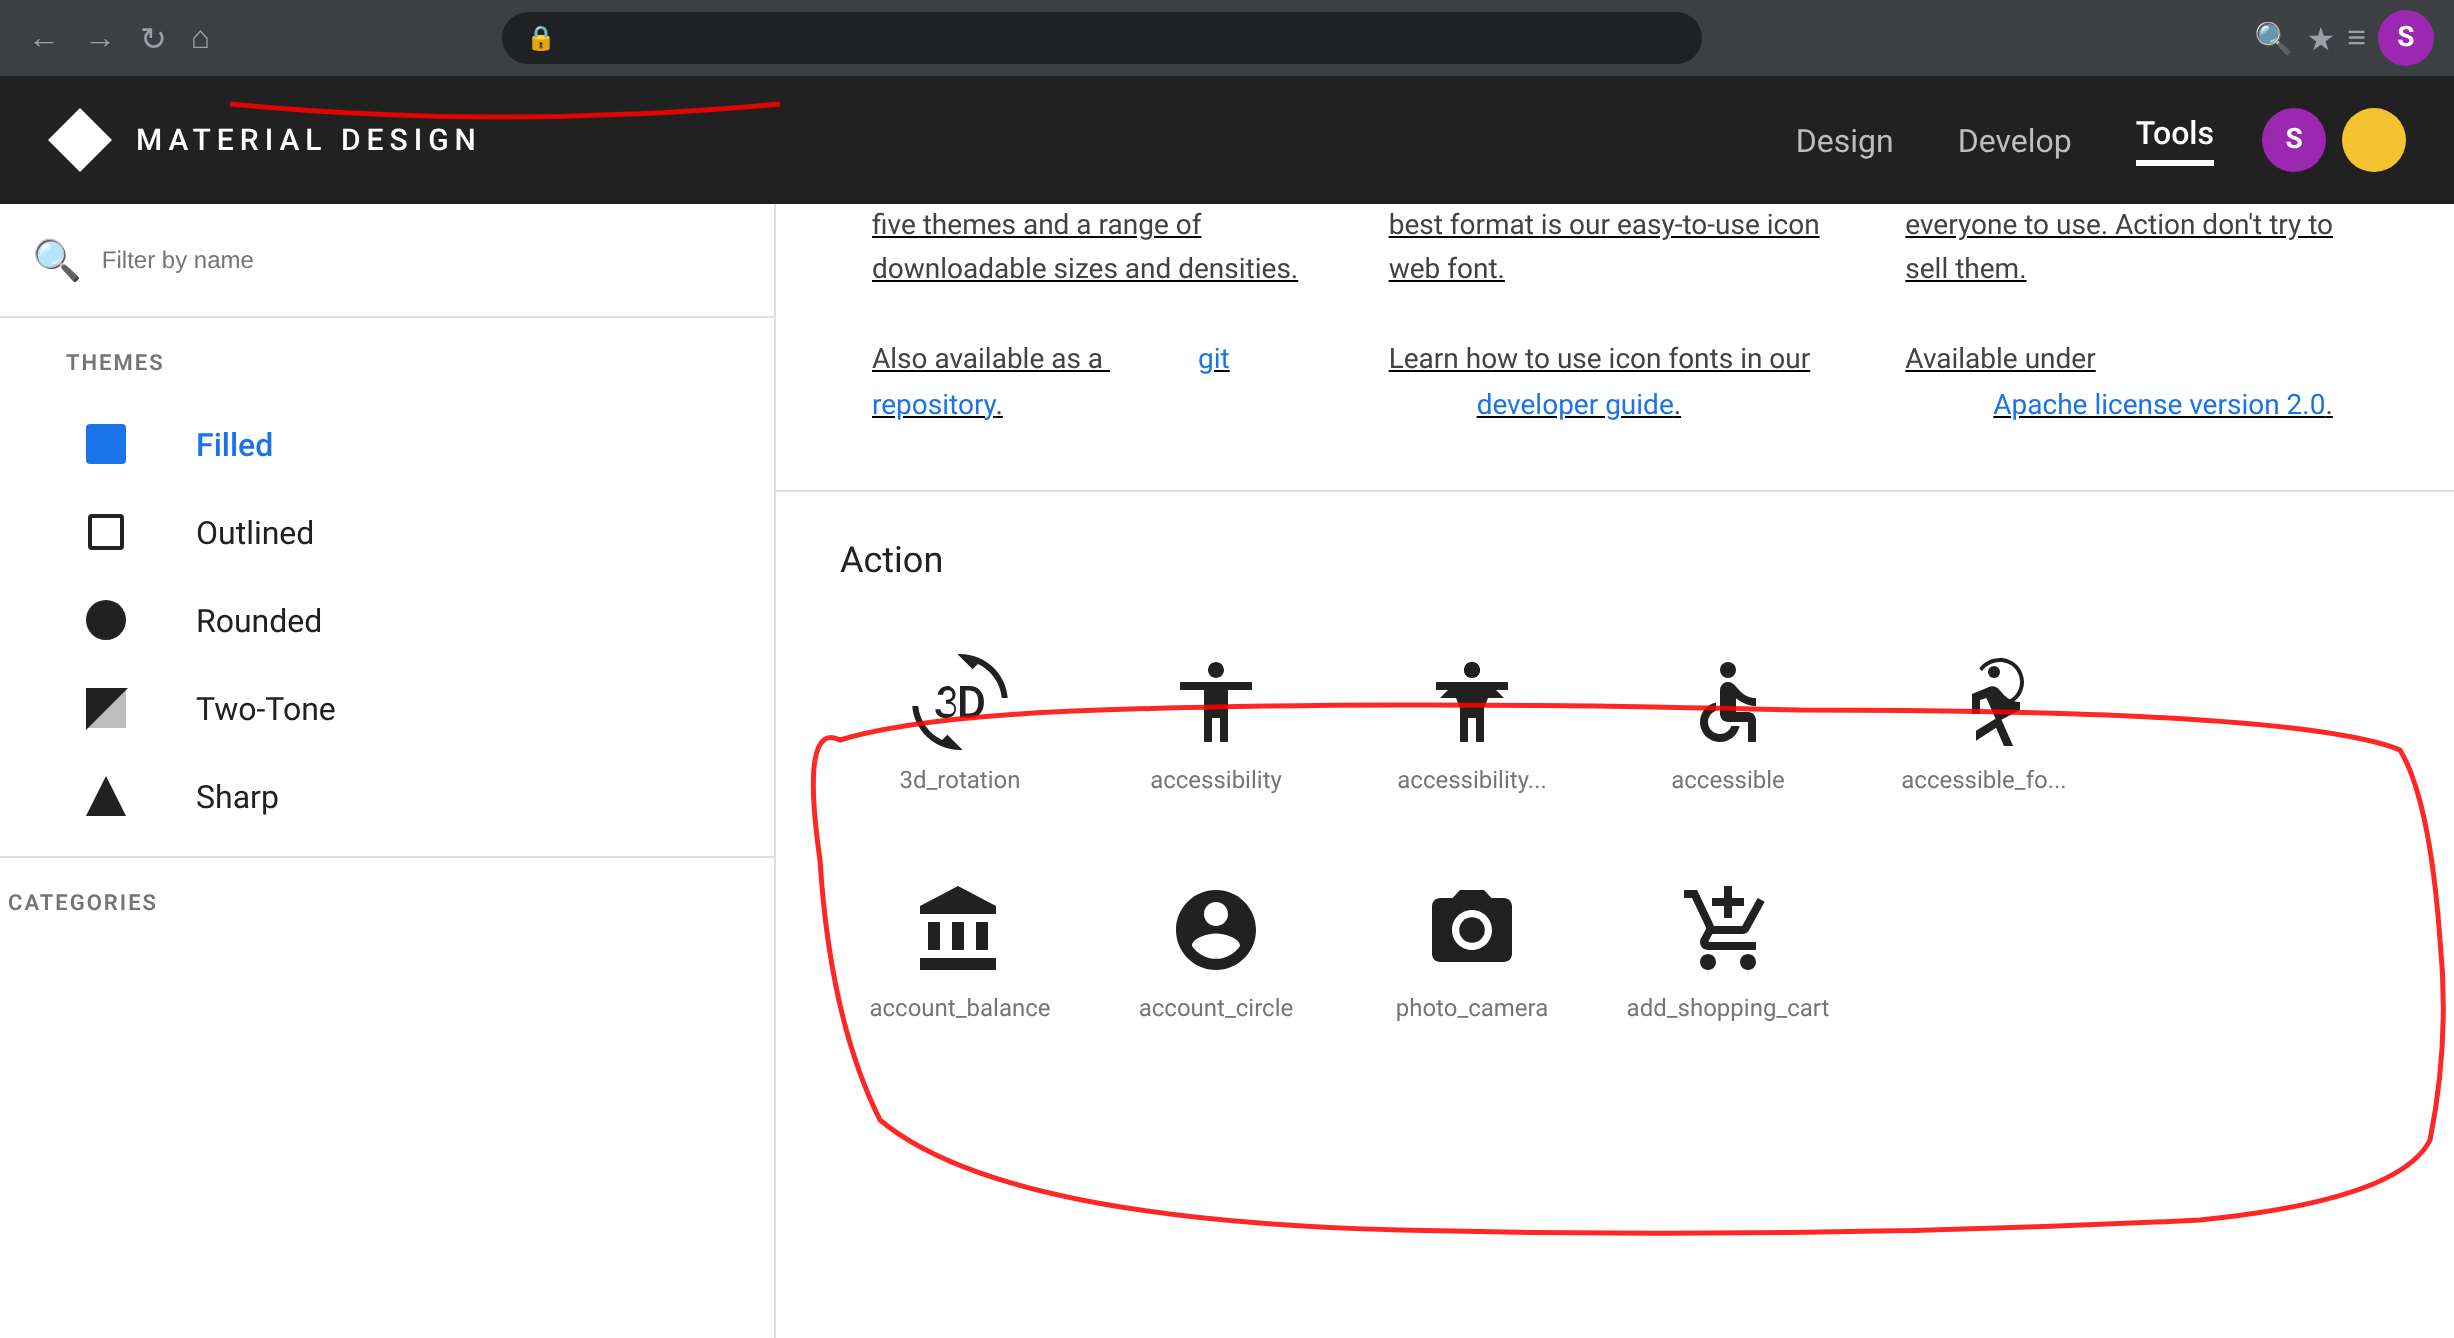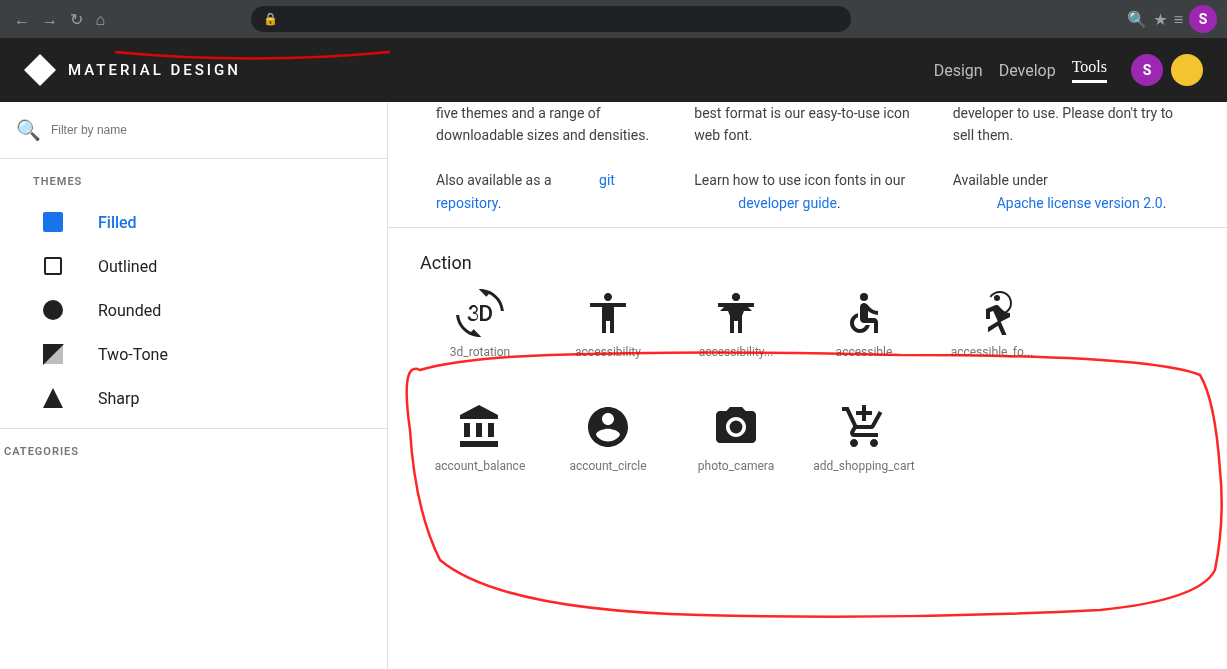--- a/index.html
+++ b/index.html
@@ -42,24 +42,24 @@
       padding: 0 24px;
       flex-shrink: 0;
     }
     .logo-area { display: flex; align-items: center; gap: 12px; }
     .logo-diamond {
       width: 32px; height: 32px;
       background: #fff;
       clip-path: polygon(50% 0%, 100% 50%, 50% 100%, 0% 50%);
     }
     .logo-text { color: #fff; font-size: 15px; letter-spacing: 3px; font-weight: 500; }
-    .nav-links { margin-left: auto; display: flex; gap: 16px; align-items: center; }
+    .nav-links { margin-left: auto; display: flex; gap: 32px; align-items: center; }
     .nav-link { color: #bdbdbd; font-size: 16px; cursor: pointer; text-decoration: none; }
     .nav-link.active { color: #fff; font-weight: 500; }
-    .nav-link-underline { border-bottom: 3px solid #fff; padding-bottom: 4px; font-family: Liberation Serif, serif; }
+    .nav-link-underline { border-bottom: 3px solid #fff; padding-bottom: 4px; }
 
     
     .main { display: flex; flex: 1; overflow: hidden; }
 
     
     .sidebar {
       width: 388px;
       flex-shrink: 0;
       border-right: 1px solid #e0e0e0;
       overflow-y: auto;
@@ -103,29 +103,30 @@
     }
 
     .categories-section { padding: 16px 4px 8px; border-top: 1px solid #e0e0e0; }
 
     
     .content { flex: 1; overflow-y: auto; padding: 0; }
     .info-section {
       display: grid;
       grid-template-columns: 1fr 1fr 1fr;
       gap: 0;
-      padding: 0 32px 13px;
+      padding: 0 32px 31px;
       border-bottom: 1px solid #e0e0e0;
+      text-decoration: underline;
     }
     .info-col { padding: 0 16px; }
     .info-text { font-size: 14px; color: #424242; line-height: 1.6; }
     .info-link { color: #1a73e8; text-decoration: none; font-size: 14px; margin-left: 44px; }
 
     .icons-section { padding: 24px 32px; }
-    .category-title { font-size: 18px; color: #212121; font-weight: 400; }
+    .category-title { font-size: 18px; color: #212121; margin-bottom: 20px; font-weight: 400; }
 
     .icons-grid {
       display: flex; flex-wrap: wrap; gap: 8px;
     }
     .icon-item {
       display: flex; flex-direction: column; align-items: center;
       width: 120px; padding: 16px 8px 12px;
       cursor: pointer; border-radius: 4px;
     }
     .icon-svg { width: 48px; height: 48px; margin-bottom: 8px; display: flex; align-items: center; justify-content: center; }
@@ -246,21 +247,21 @@
           </p>
         </div>
         <div class="info-col">
           <p class="info-text">
             <span>best format is our easy-to-use icon web font.</span><br><br>
             <span>Learn how to use icon fonts in our</span> <a class="info-link">developer guide</a><span>.</span>
           </p>
         </div>
         <div class="info-col">
           <p class="info-text">
-            <span>developer to use. Please don't try to sell them.</span><br><br>
+            <span>everyone to use. Action don't try to sell them.</span><br><br>
             <span>Available under</span><br>
             <a class="info-link">Apache license version 2.0</a><span>.</span>
           </p>
         </div>
       </div>
 
       <div class="icons-section">
         <div class="category-title">Action</div>
 
         <div class="icons-grid">

